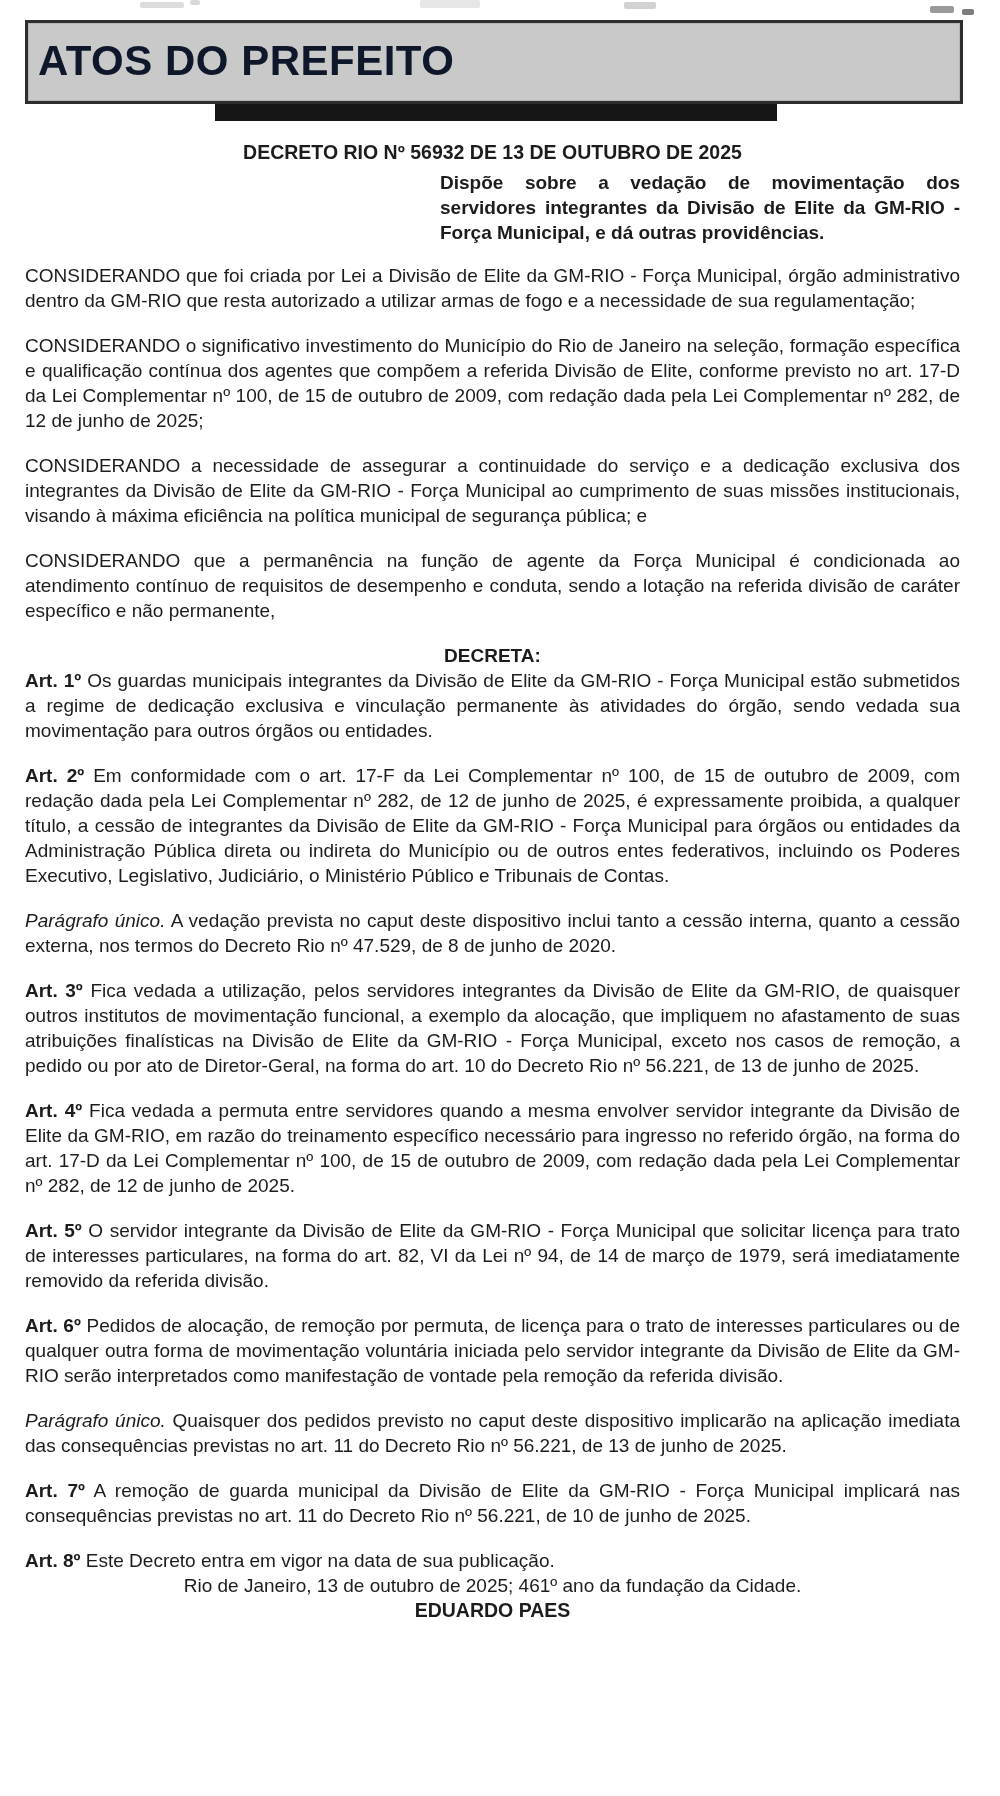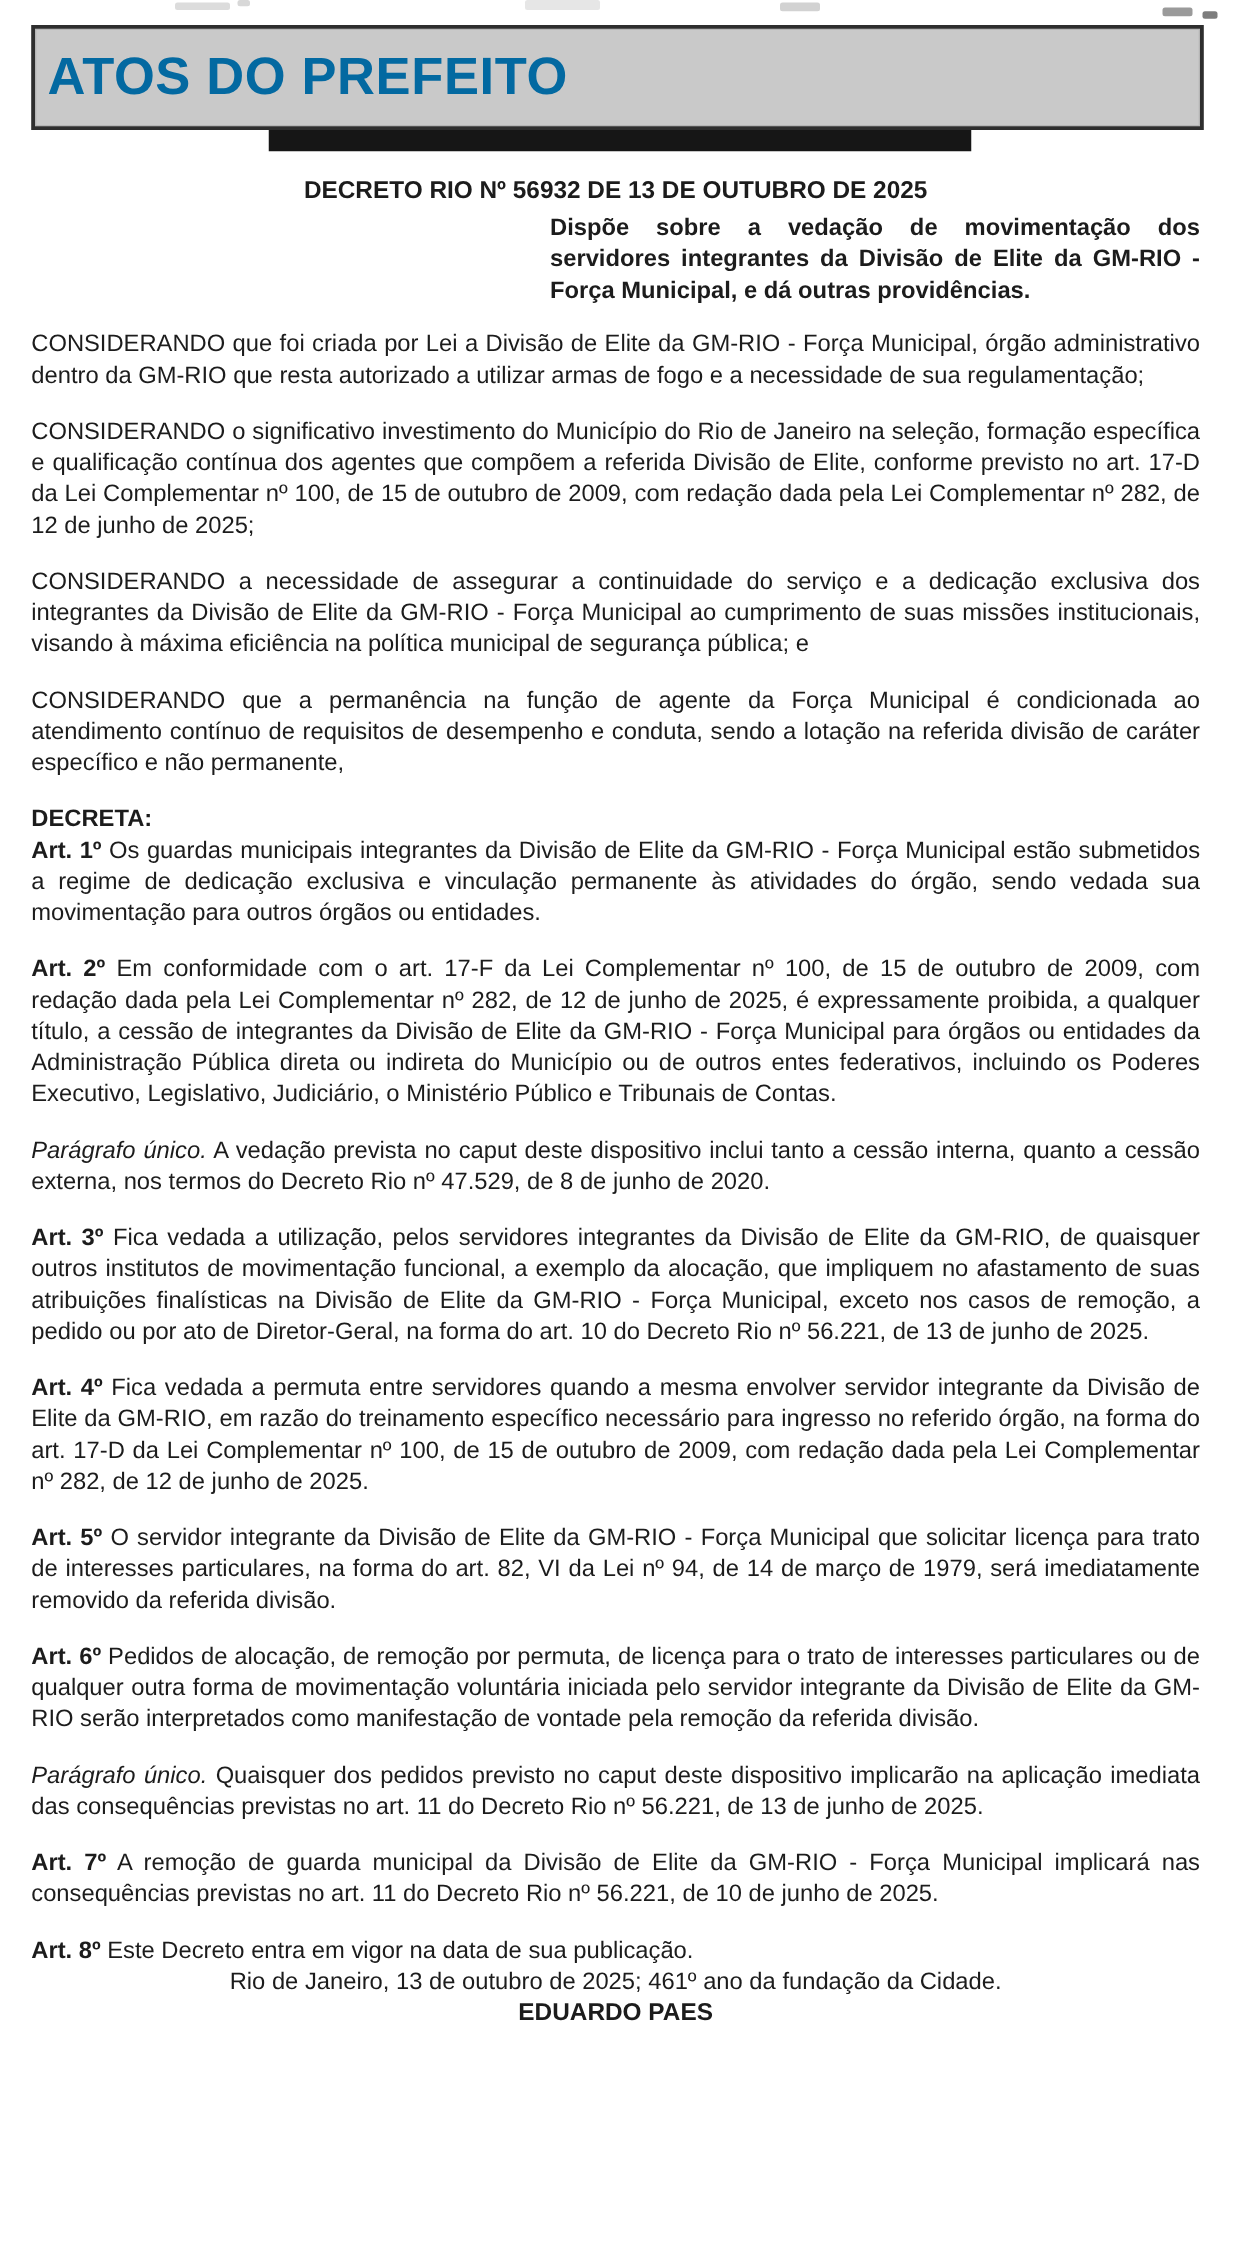--- a/index.html
+++ b/index.html
@@ -37,21 +37,21 @@
     height: 84px;
     background: #c9c9c9;
     border: 3px solid #2e2e2e;
     box-sizing: border-box;
     box-shadow: inset 0 0 0 1px #b5b5b5;
   }
   .banner-title {
     font-size: 42px;
     font-weight: bold;
     letter-spacing: 0.5px;
-    color: #0369a1;
+    color: #0f172a;
     padding: 14px 0 0 10px;
     white-space: nowrap;
   }
   .black-bar {
     position: absolute;
     left: 215px;
     top: 104px;
     width: 562px;
     height: 17px;
     background: #161616;
@@ -80,21 +80,21 @@
   }
   .para {
     text-align: justify;
     margin-bottom: 20px;
   }
   .b { font-weight: bold; }
   .i { font-style: italic; }
   .tight { margin-bottom: 0; }
   .decreta-heading {
     font-weight: bold;
-    text-align: left;
+    text-align: center;
   }
   .closing .dateline {
     text-align: center;
   }
   .closing .signature {
     text-align: center;
     font-weight: bold;
     font-size: 19.5px;
   }
 </style>

